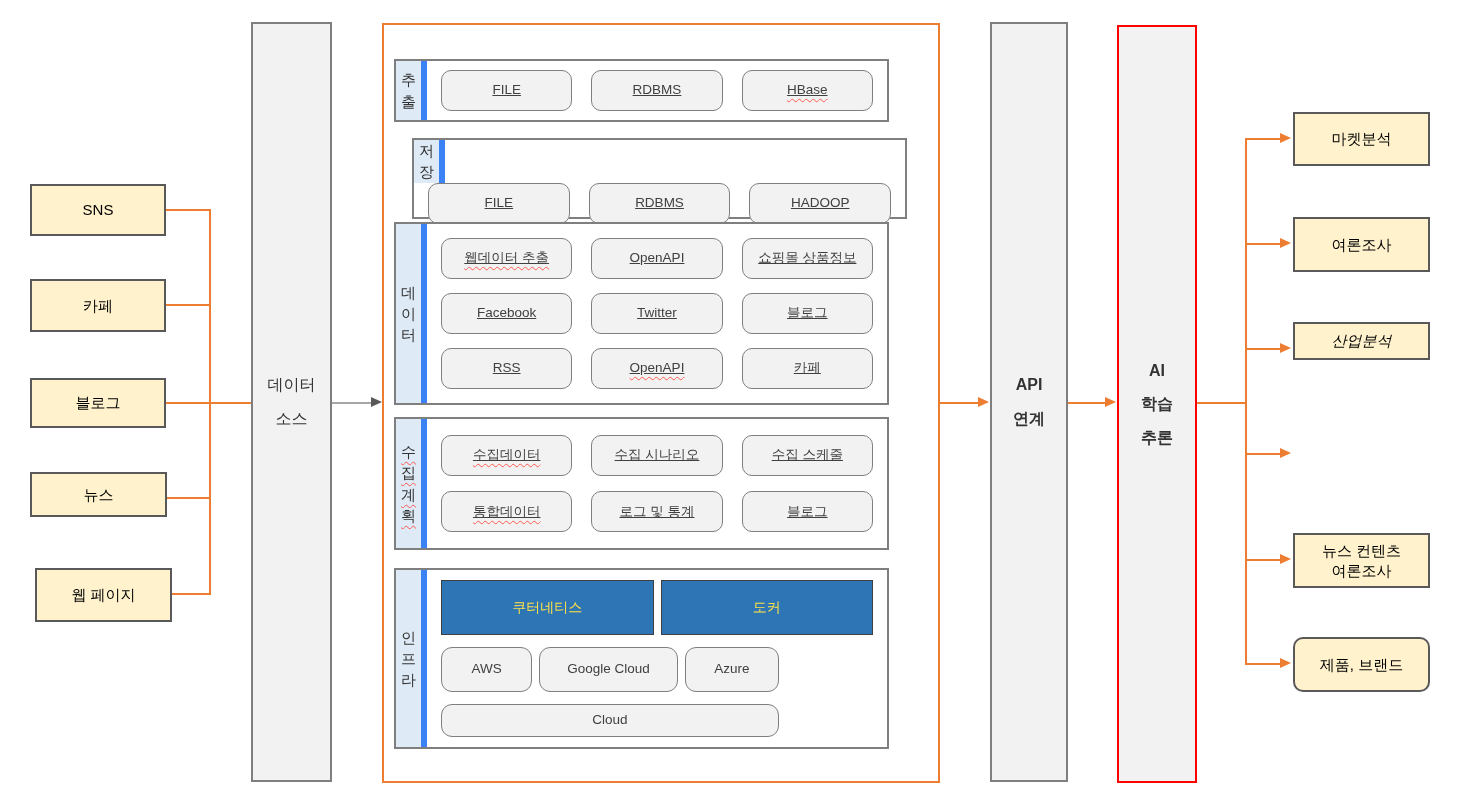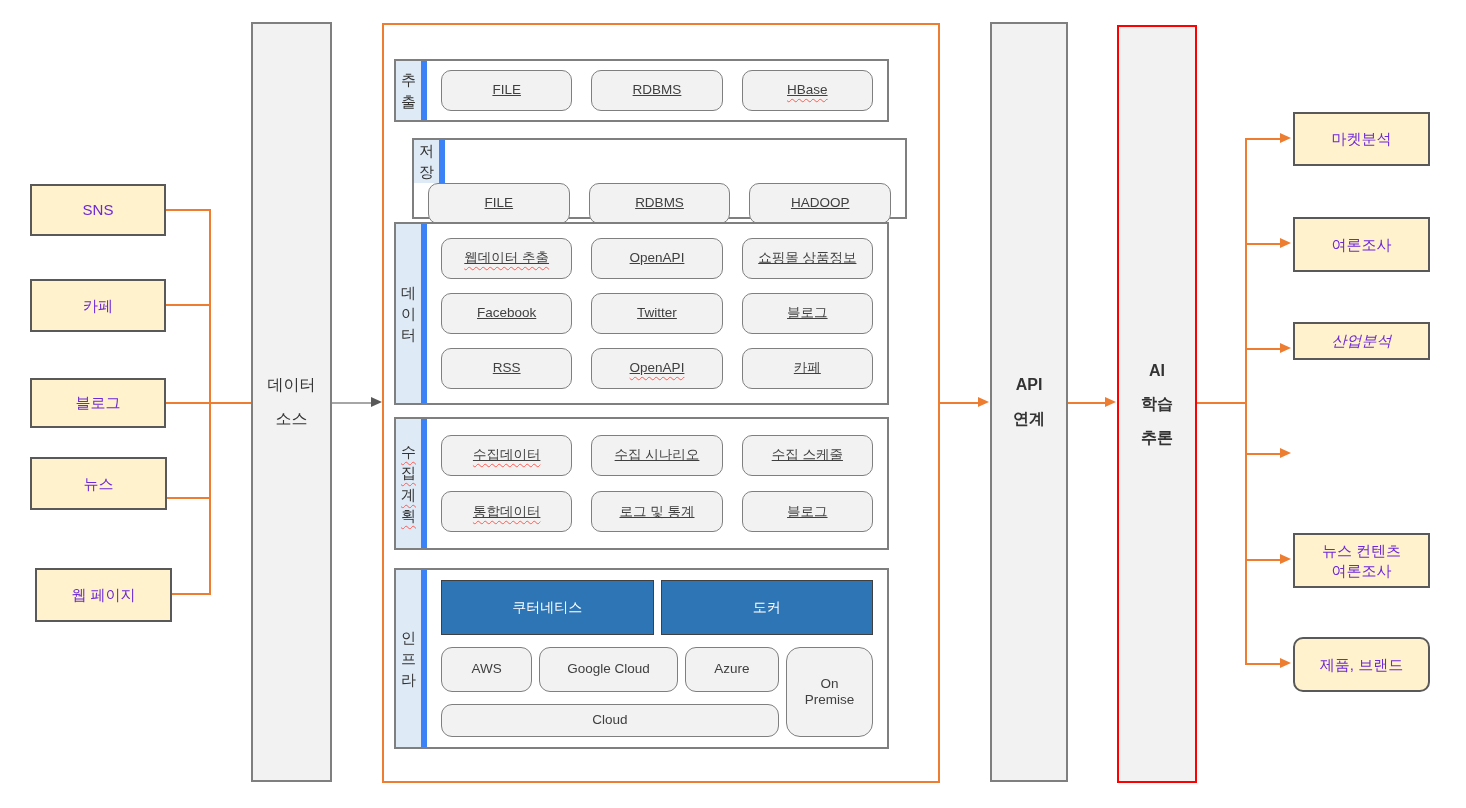--- a/index.html
+++ b/index.html
@@ -5,21 +5,21 @@
   * { margin:0; padding:0; box-sizing:border-box; }
   html,body { background:#ffffff; }
   .stage {
     position:relative; width:1466px; height:808px; background:#ffffff;
     font-family:"Liberation Sans", sans-serif; color:#404040; overflow:hidden;
   }
   
   .abox { position:absolute; display:flex; align-items:center; justify-content:center;
           text-align:center; white-space:pre-line; }
   
-  .ybox { background:#FFF2CC; border:2px solid #595959; font-size:15px; line-height:1.3; color:#6d28d9; }
+  .ybox { background:#FFF2CC; border:2px solid #595959; font-size:15px; line-height:1.3; color:#000000; }
   
   .gcol { background:#F2F2F2; border:2px solid #7F7F7F; font-size:16px; line-height:2.1; color:#333333; }
   .gcol.bold { font-weight:bold; }
   .ai-border { border:2.5px solid #FF0000; }
   
   .frame { position:absolute; border:2.5px solid #ED7D31; background:#ffffff; }
   
   .section { position:absolute; border:2px solid #7F7F7F; background:#ffffff; display:flex; }
   .vcell { flex:none; width:31px; background:#DEEAF6; border-right:6px solid #3b82f6;
            display:flex; align-items:center; justify-content:center; }
@@ -30,21 +30,21 @@
   .prow { display:flex; gap:19px; }
   .pill { flex:1; height:41px; background:#F2F2F2; border:1.5px solid #7F7F7F; border-radius:10px;
           display:flex; align-items:center; justify-content:center; font-size:13.5px; color:#404040;
           text-align:center; line-height:1.2; white-space:pre-line; }
   
   .sq { text-decoration-line:underline; text-decoration-style:wavy;
         text-decoration-color:#ff5a52; text-decoration-thickness:1px; text-underline-offset:4px; }
   
   .infra-rows { flex:1; display:flex; flex-direction:column; justify-content:center; gap:12px; padding:0 14px; }
   .blue-row { display:flex; gap:7px; height:55px; }
-  .blue-box { flex:1; background:#2E75B6; border:1.5px solid #404040; color:#ffffff;
+  .blue-box { flex:1; background:#2E75B6; border:1.5px solid #404040; color:#fde047;
               display:flex; align-items:center; justify-content:center; font-size:14px; }
   .cloud-grid { display:grid; grid-template-columns:92fr 140fr 95fr 88fr;
                 grid-template-rows:45px 33px; column-gap:7px; row-gap:12px; }
   .cg { height:auto; border-radius:11px; }
   .onprem { grid-column:4; grid-row:1 / 3; border-radius:14px; padding:0 10px; }
   .cloudwide { grid-column:1 / 4; grid-row:2; }
   
   .hline, .vline { position:absolute; background:#ED7D31; }
   .grayline { background:#A6A6A6; }
   .ahead { position:absolute; width:0; height:0;
@@ -53,21 +53,21 @@
   .ahead.gray { border-left-color:#595959; }
 </style>
 </head>
 <body>
 
 <div class="stage">
 
   <div class="abox ybox" style="left:30px; top:184px; width:136px; height:52px;">SNS</div>
   <div class="abox ybox" style="left:30px; top:279px; width:136px; height:53px;">카페</div>
   <div class="abox ybox" style="left:30px; top:378px; width:136px; height:50px;">블로그</div>
-  <div class="abox ybox" style="left:30px; top:457px; width:137px; height:53px;">뉴스</div>
+  <div class="abox ybox" style="left:30px; top:472px; width:137px; height:45px;">뉴스</div>
   <div class="abox ybox" style="left:35px; top:568px; width:137px; height:54px;">웹 페이지</div>
 
   <div class="hline" style="left:166px; top:209px; width:44px; height:2px;"></div>
   <div class="hline" style="left:166px; top:304px; width:44px; height:2px;"></div>
   <div class="hline" style="left:166px; top:402px; width:86px; height:2px;"></div>
   <div class="hline" style="left:167px; top:497px; width:43px; height:2px;"></div>
   <div class="hline" style="left:172px; top:593px; width:38px; height:2px;"></div>
   <div class="vline" style="left:209px; top:209px; width:2px; height:386px;"></div>
 
   <div class="abox gcol" style="left:251px; top:22px; width:81px; height:760px;">데이터
@@ -151,21 +151,20 @@
     </div>
     <div class="infra-rows">
       <div class="blue-row">
         <div class="blue-box">쿠터네티스</div>
         <div class="blue-box">도커</div>
       </div>
       <div class="cloud-grid">
         <div class="pill cg">AWS</div>
         <div class="pill cg">Google Cloud</div>
         <div class="pill cg">Azure</div>
-        <div class="pill cg onprem">On Premise</div>
         <div class="pill cg cloudwide">Cloud</div>
       </div>
     </div>
   </div>
 
   <div class="hline" style="left:940px; top:402px; width:40px; height:2px;"></div>
   <div class="ahead" style="left:978px; top:397px;"></div>
 
   <div class="abox gcol bold" style="left:990px; top:22px; width:78px; height:760px;">API
 연계</div>

